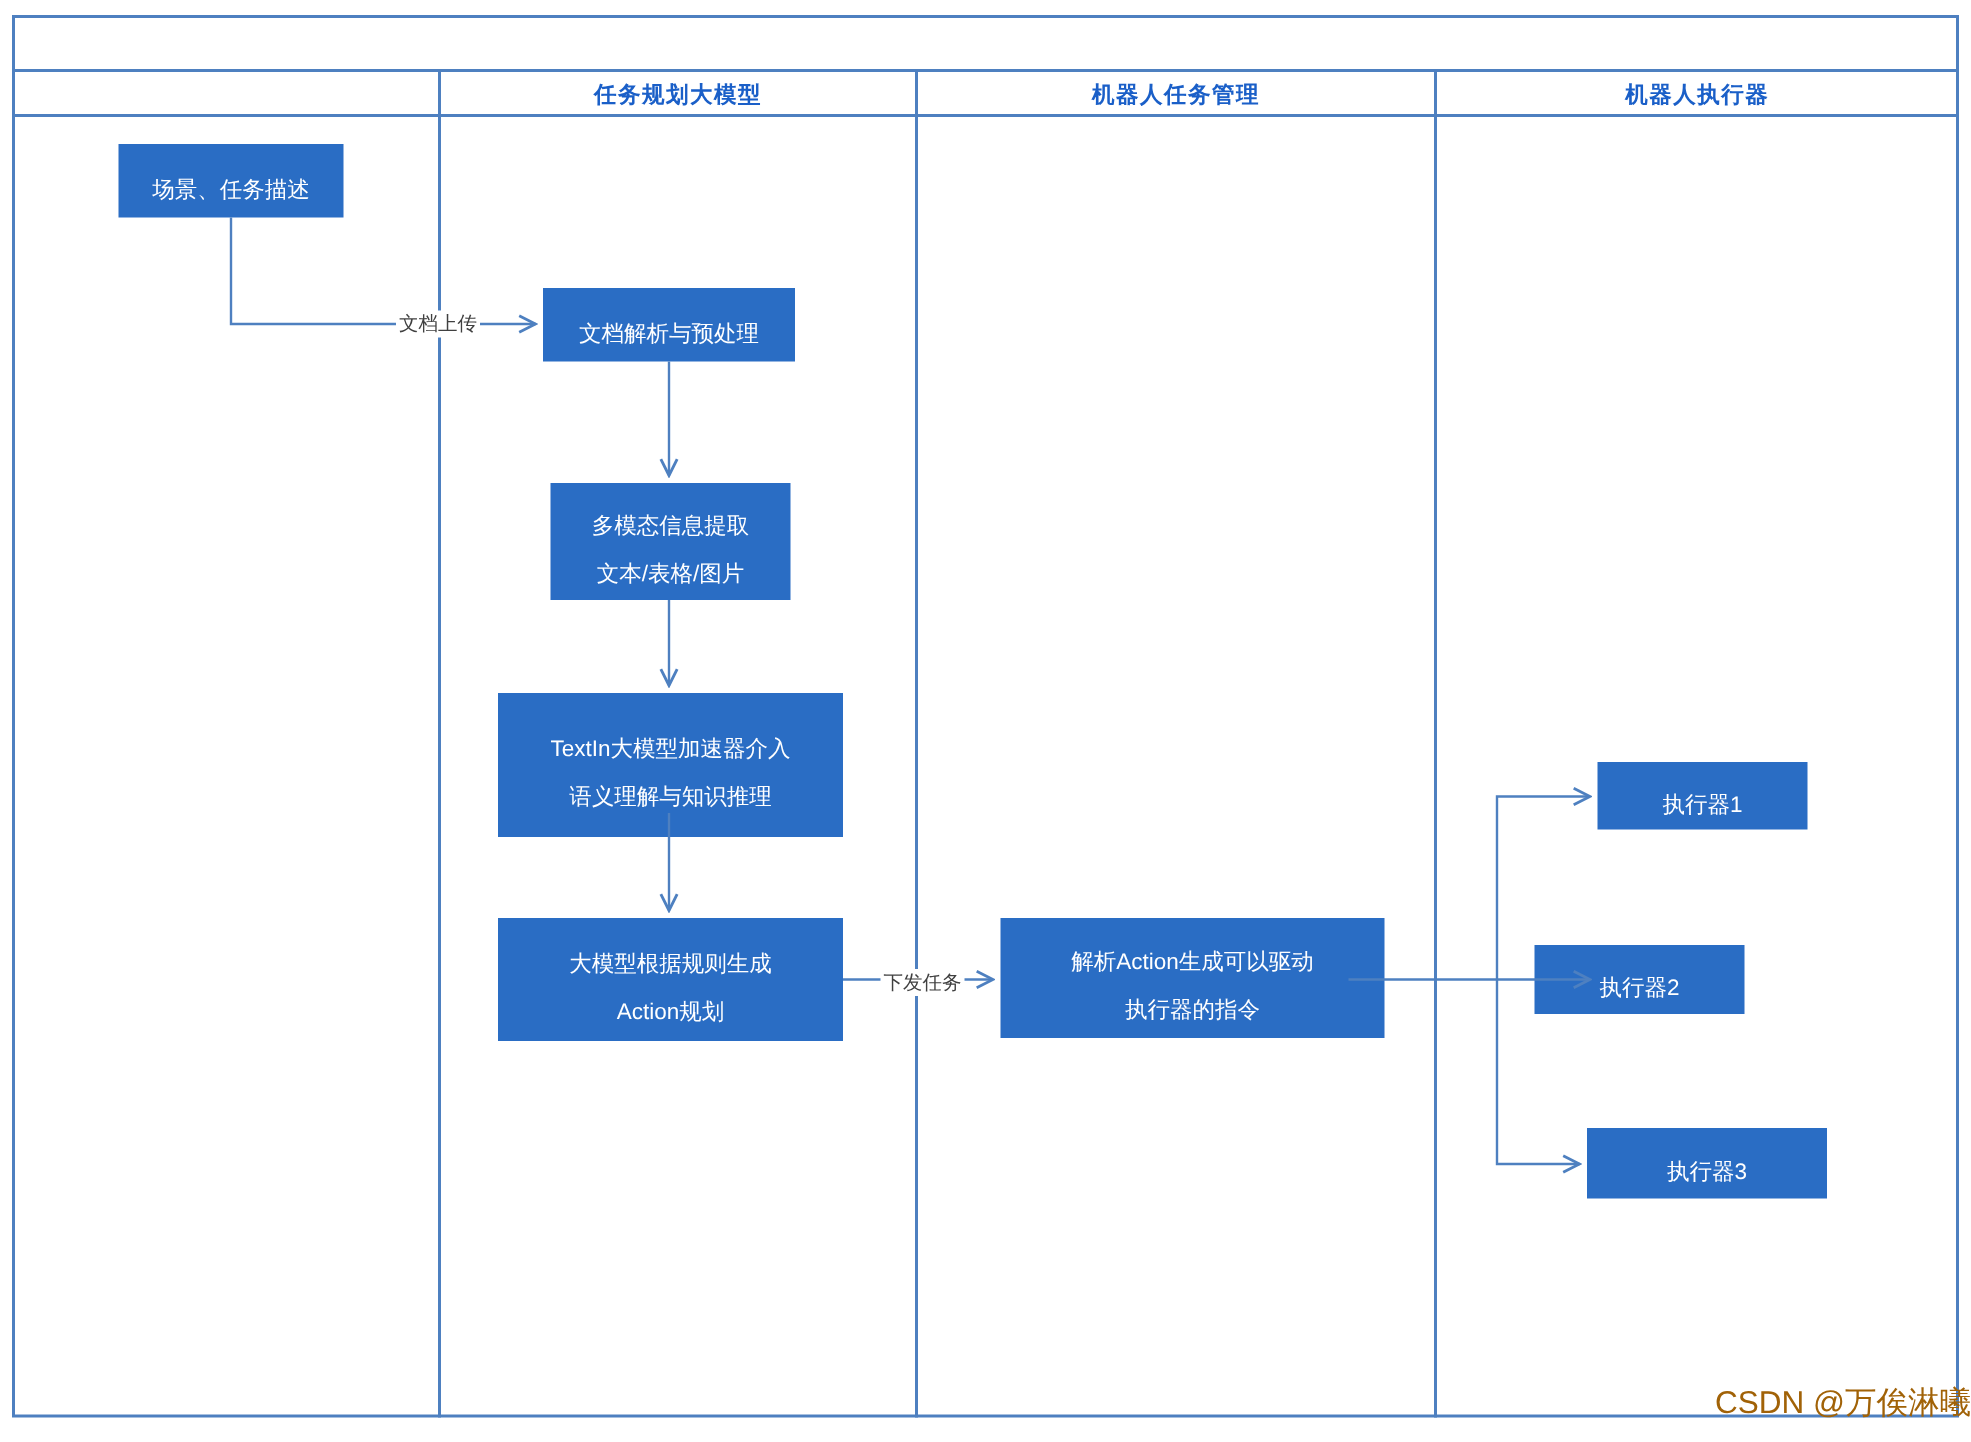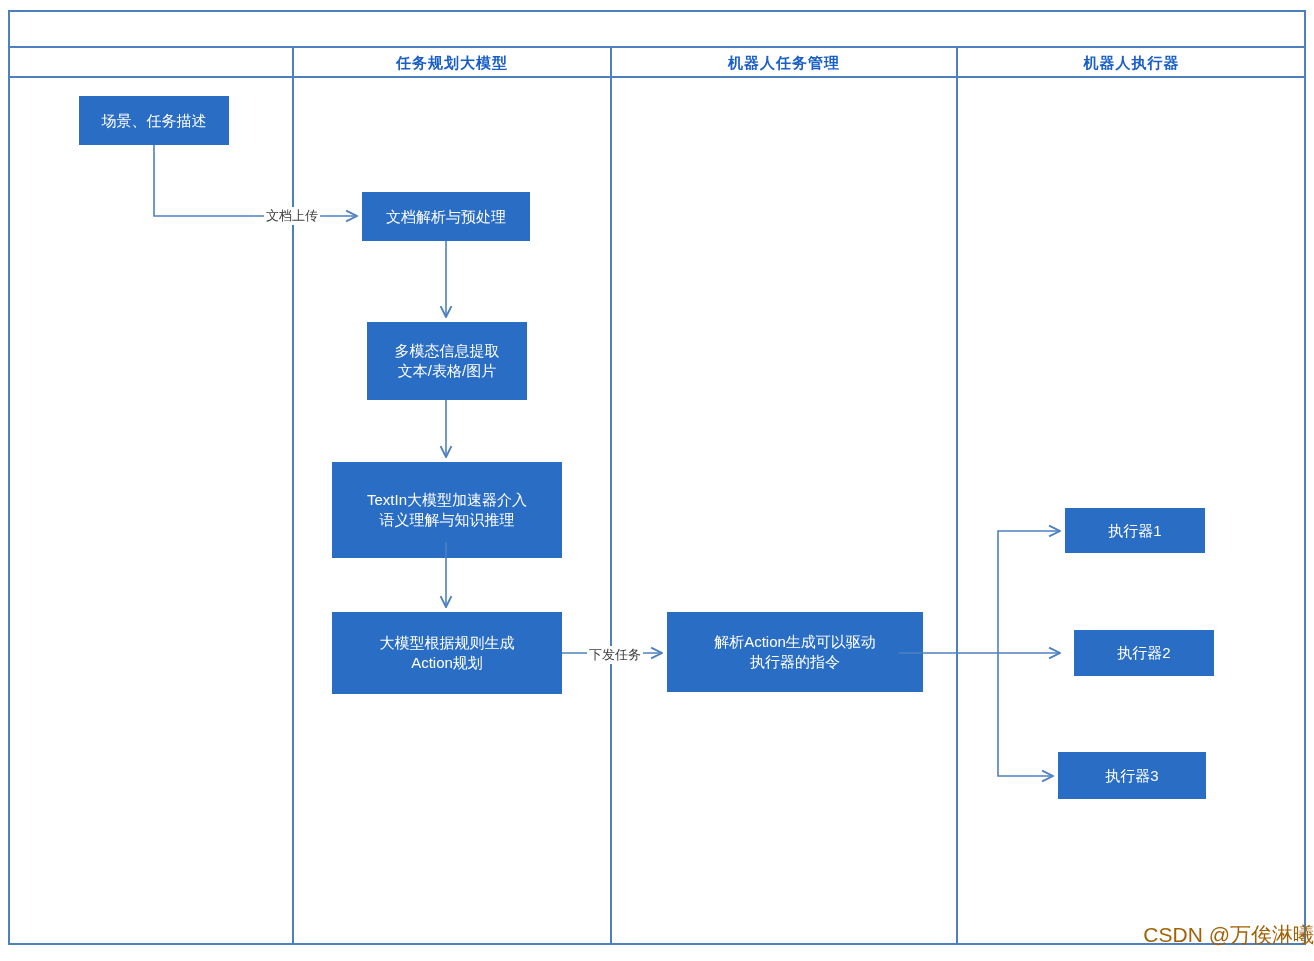--- a/index.html
+++ b/index.html
@@ -21,21 +21,21 @@
     position:absolute;top:48px;height:30px;
     display:flex;align-items:center;justify-content:center;
     color:#1A5FC8;font-size:15px;font-weight:bold;letter-spacing:1px;
   }
   
   .node{
     position:absolute;background:#2A6DC4;color:#ffffff;
     display:flex;flex-direction:column;align-items:center;justify-content:center;
     font-size:15px;line-height:20px;text-align:center;box-sizing:border-box;
   }
-  .node span{display:block;}
+  .node span{display:block;margin-top:12px;}
   
   .edge-label{
     position:absolute;transform:translate(-50%,-50%);
     background:#ffffff;color:#404040;font-size:13px;
     padding:0 2px;white-space:nowrap;z-index:3;
   }
   svg.edges{position:absolute;left:0;top:0;z-index:2;pointer-events:none;}
   svg.edges path{stroke:#4E80C0;stroke-width:1.6;fill:none;}
   .watermark{
     position:absolute;right:0px;top:921px;
@@ -103,23 +103,23 @@
 
   <div class="node" style="left:667px;top:612px;width:256px;height:80px;">
     <span>解析Action生成可以驱动</span>
     <span>执行器的指令</span>
   </div>
 
   <div class="node" style="left:1065px;top:508px;width:140px;height:45px;">
     <span>执行器1</span>
   </div>
 
-  <div class="node" style="left:1074px;top:630px;width:140px;height:46px;">
+  <div class="node" style="left:1023px;top:630px;width:140px;height:46px;">
     <span>执行器2</span>
   </div>
 
-  <div class="node" style="left:1058px;top:752px;width:148px;height:47px;">
+  <div class="node" style="left:1058px;top:752px;width:160px;height:47px;">
     <span>执行器3</span>
   </div>
 
   <div class="watermark">CSDN @万俟淋曦</div>
 
 </div>
 
 </body></html>

